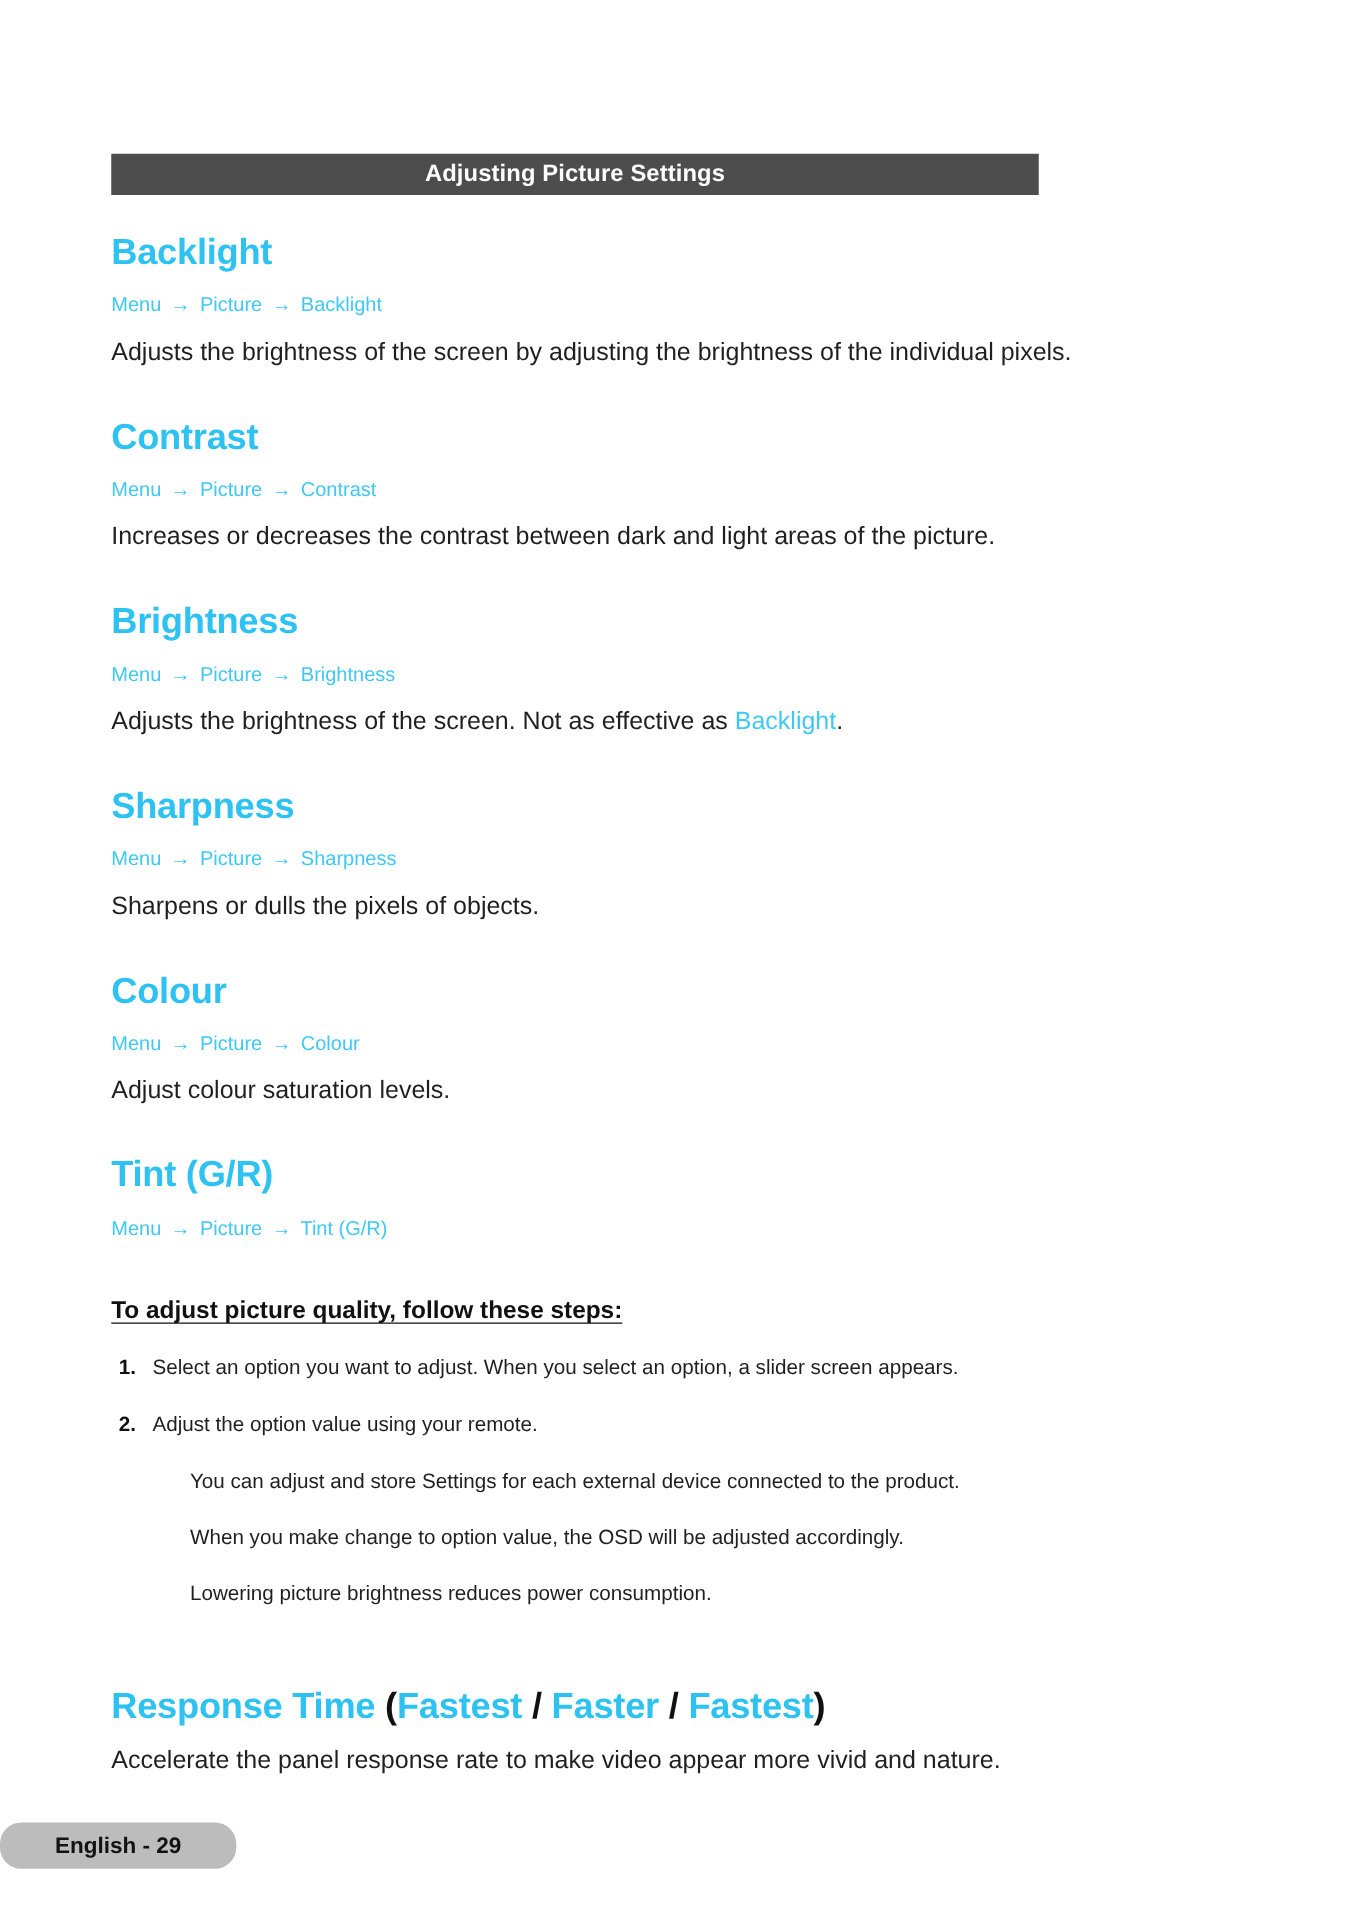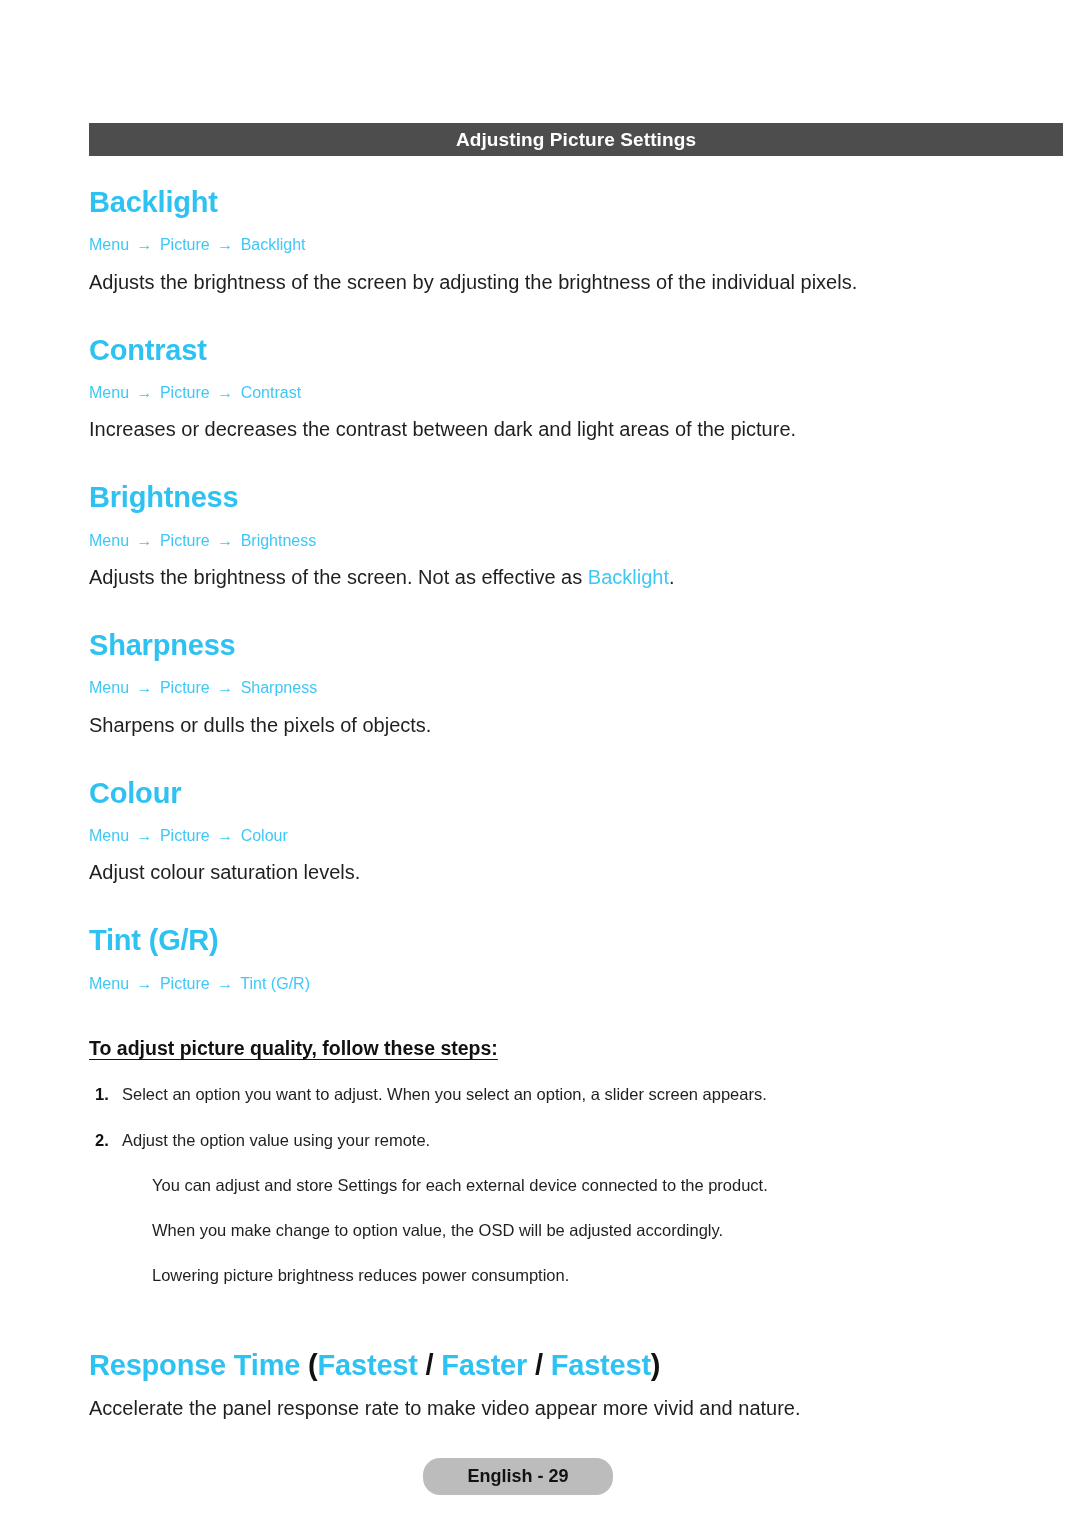--- a/index.html
+++ b/index.html
@@ -21,21 +21,21 @@
     left: 0; top: 0;
     width: 1080px;
     height: 1534px;
   }
 
   
   .section-bar {
     position: absolute;
     left: 89px;
     top: 123px;
-    width: 974px;
+    width: 742px;
     height: 33px;
     background: #4d4d4d;
     display: flex;
     align-items: center;
     justify-content: center;
   }
   .section-bar-title {
     color: #ffffff;
     font-size: 19px;
     font-weight: bold;
@@ -139,21 +139,20 @@
   h2.heading-mixed .blue { color: #2ec2f3; }
   h2.heading-mixed .blk  { color: #111111; }
 
   
   .footer {
     position: absolute;
     left: 0;
     top: 1458px;
     width: 1036px;
     display: flex;
-    justify-content: center;
   }
   .footer-pill {
     background: #bcbcbc;
     border-radius: 17px;
     padding: 7px 44px;
     font-size: 18px;
     font-weight: bold;
     color: #121212;
     line-height: 1.25;
   }

